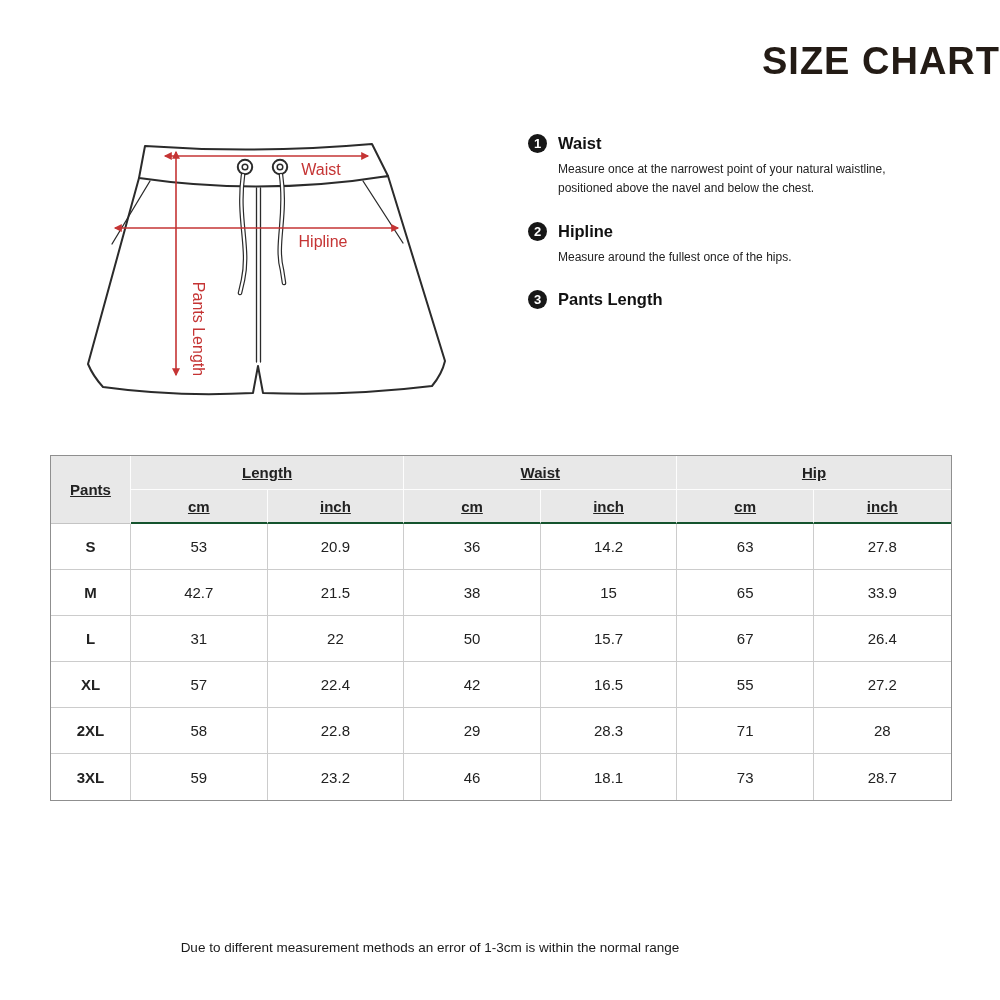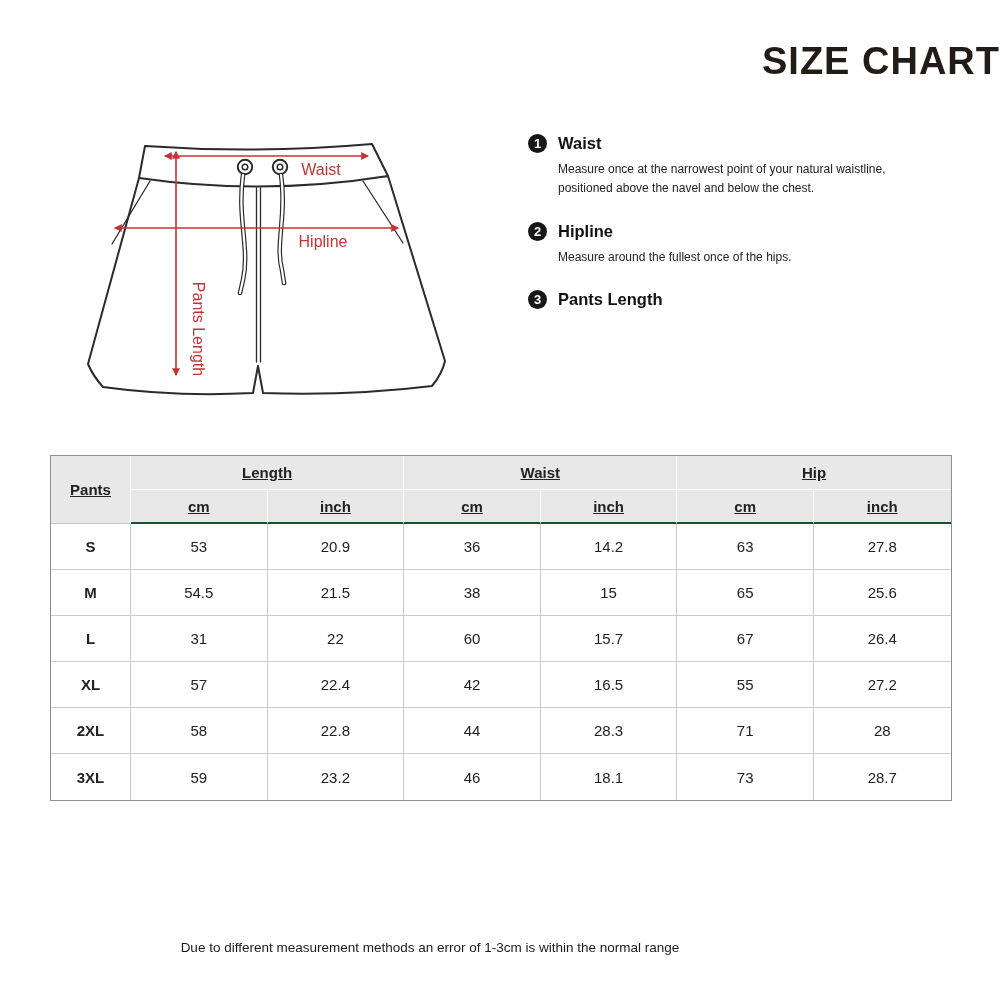--- a/index.html
+++ b/index.html
@@ -172,50 +172,50 @@
         <th>S</th>
         <td>53</td>
         <td>20.9</td>
         <td>36</td>
         <td>14.2</td>
         <td>63</td>
         <td>27.8</td>
       </tr>
       <tr>
         <th>M</th>
-        <td>54.5</td>
+        <td>42.7</td>
         <td>21.5</td>
         <td>38</td>
         <td>15</td>
         <td>65</td>
-        <td>25.6</td>
+        <td>33.9</td>
       </tr>
       <tr>
         <th>L</th>
         <td>31</td>
         <td>22</td>
-        <td>60</td>
+        <td>50</td>
         <td>15.7</td>
         <td>67</td>
         <td>26.4</td>
       </tr>
       <tr>
         <th>XL</th>
         <td>57</td>
         <td>22.4</td>
         <td>42</td>
         <td>16.5</td>
         <td>55</td>
         <td>27.2</td>
       </tr>
       <tr>
         <th>2XL</th>
         <td>58</td>
         <td>22.8</td>
-        <td>44</td>
+        <td>29</td>
         <td>28.3</td>
         <td>71</td>
         <td>28</td>
       </tr>
       <tr>
         <th>3XL</th>
         <td>59</td>
         <td>23.2</td>
         <td>46</td>
         <td>18.1</td>

